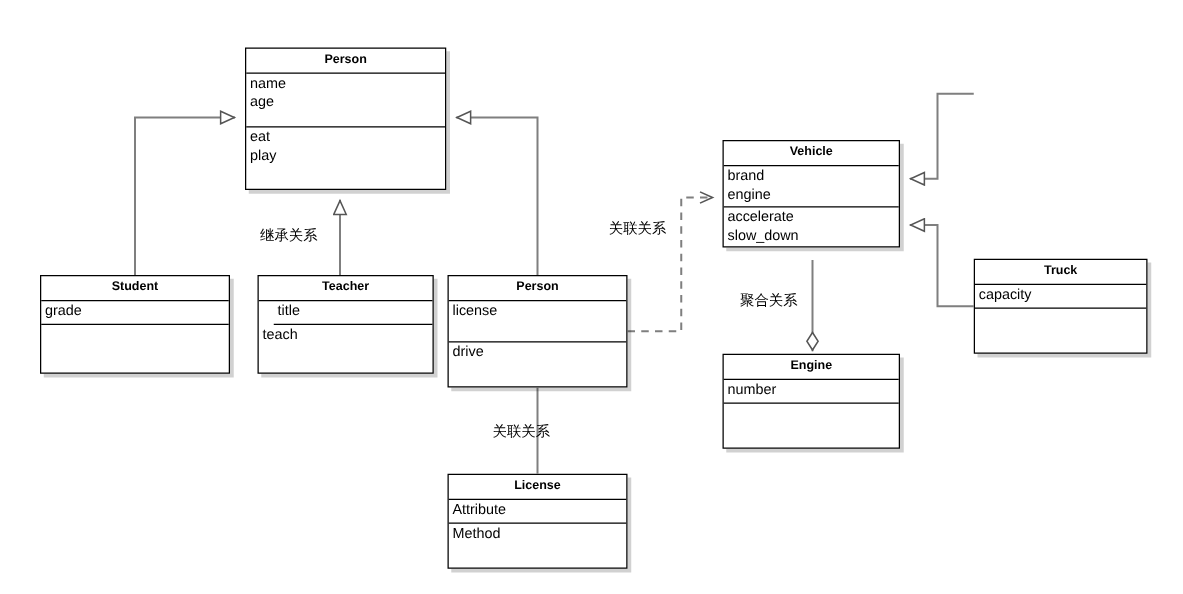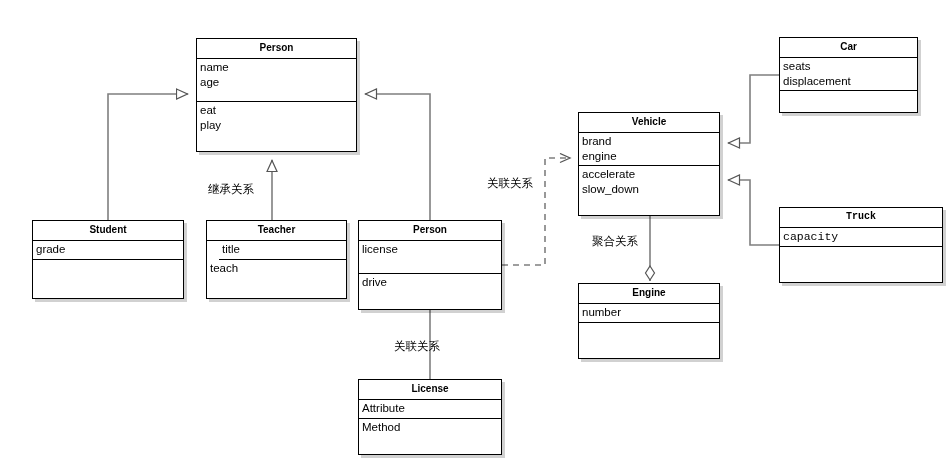--- a/index.html
+++ b/index.html
@@ -162,57 +162,49 @@
   <div class="uml-class" style="left:358px; top:379px; width:144px; height:76px;">
     <div class="uml-title">License</div>
     <div class="uml-compartment divider" style="height:19px;">
       <div class="uml-row">Attribute</div>
     </div>
     <div class="uml-compartment">
       <div class="uml-row">Method</div>
     </div>
   </div>
 
-  <div class="uml-class" style="left:578px; top:112px; width:142px; height:104px;">
+  <div class="uml-class" style="left:578px; top:112px; width:142px; height:86px;">
     <div class="uml-title">Vehicle</div>
     <div class="uml-compartment divider" style="height:33px;">
       <div class="uml-row">brand</div>
       <div class="uml-row">engine</div>
     </div>
     <div class="uml-compartment">
       <div class="uml-row">accelerate</div>
       <div class="uml-row">slow_down</div>
     </div>
   </div>
 
   <div class="uml-class" style="left:578px; top:283px; width:142px; height:76px;">
     <div class="uml-title">Engine</div>
     <div class="uml-compartment divider" style="height:19px;">
       <div class="uml-row">number</div>
     </div>
     <div class="uml-compartment"></div>
   </div>
 
-  <div class="uml-class" style="left:779px; top:37px; width:139px; height:76px;">
-    <div class="uml-title">Car</div>
-    <div class="uml-compartment divider" style="height:33px;">
-      <div class="uml-row">seats</div>
-      <div class="uml-row">displacement</div>
+
+  <div class="uml-class" style="left:779px; top:207px; width:139px; height:76px;">
+    <div class="uml-title">Truck</div>
+    <div class="uml-compartment divider" style="height:19px;">
+      <div class="uml-row">capacity</div>
     </div>
     <div class="uml-compartment"></div>
   </div>
 
-  <div class="uml-class" style="left:779px; top:207px; width:164px; height:76px;font-family:Liberation Mono, monospace;">
-    <div class="uml-title">Truck</div>
-    <div class="uml-compartment divider" style="height:19px;">
-      <div class="uml-row">capacity</div>
-    </div>
-    <div class="uml-compartment"></div>
-  </div>
-
   <div class="edge-label" style="left:208px; top:182px;">继承关系</div>
 
   <div class="edge-label" style="left:487px; top:176px;">关联关系</div>
 
   <div class="edge-label" style="left:592px; top:234px;">聚合关系</div>
 
   <div class="edge-label" style="left:367px; top:339px;margin-left:27px;">关联关系</div>
 
 </div>
 

